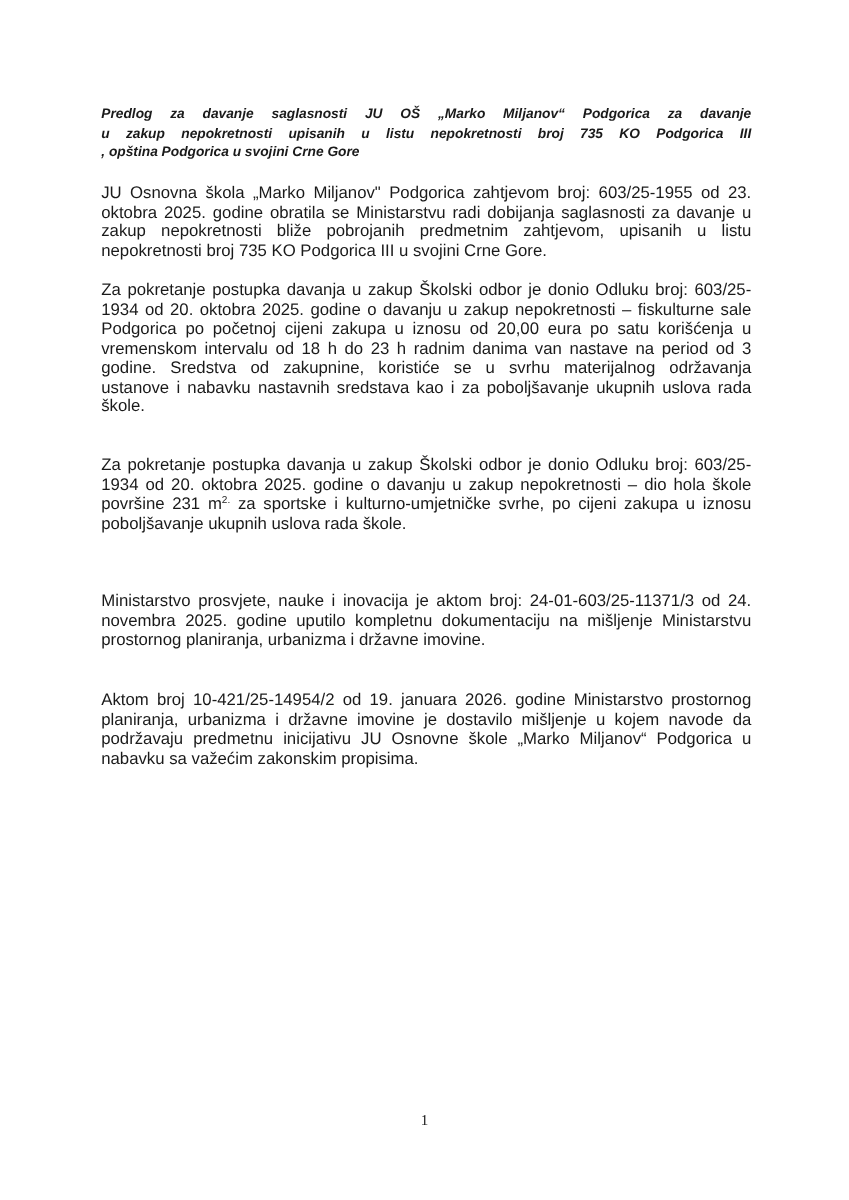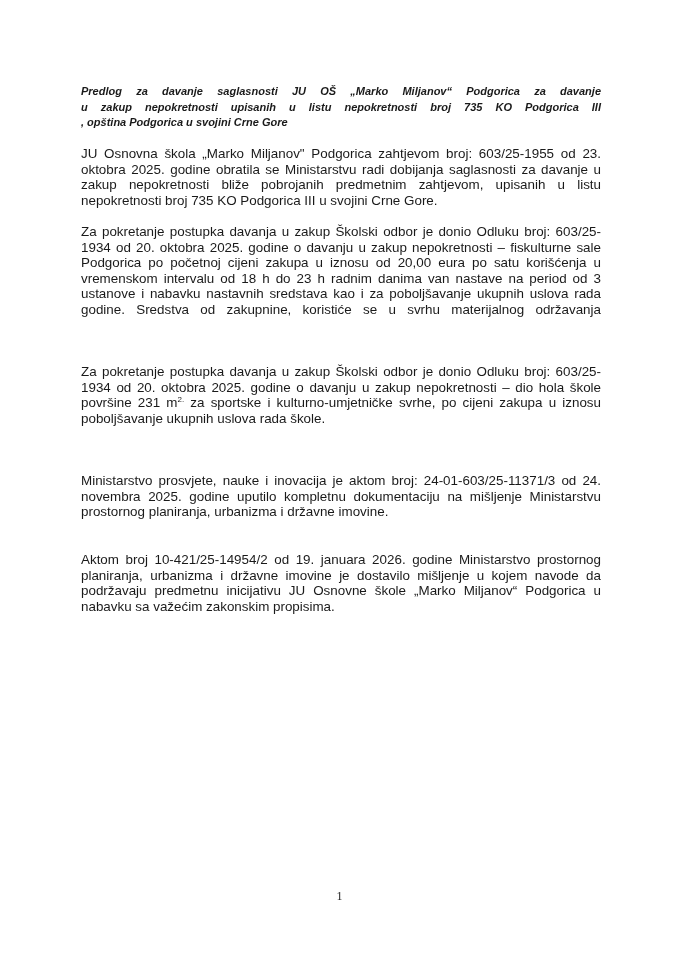--- a/index.html
+++ b/index.html
@@ -30,22 +30,23 @@
     <span class="line just">oktobra 2025. godine  obratila se Ministarstvu radi dobijanja saglasnosti za davanje u</span>
     <span class="line just">zakup nepokretnosti bliže pobrojanih predmetnim zahtjevom, upisanih u listu</span>
     <span class="line">nepokretnosti broj  735 KO  Podgorica III u svojini Crne Gore.</span>
   </div>
 
   <div class="block" style="top:224px;">
     <span class="line just">Za pokretanje postupka davanja u zakup Školski odbor je donio Odluku broj: 603/25-</span>
     <span class="line just">1934 od 20. oktobra 2025. godine o davanju u zakup nepokretnosti – fiskulturne sale</span>
     <span class="line just">Podgorica  po početnoj cijeni zakupa u iznosu  od 20,00 eura po satu korišćenja u</span>
     <span class="line just">vremenskom intervalu od 18 h do 23 h radnim danima van nastave  na period od 3</span>
+    <span class="line just">godine. Sredstva od zakupnine, koristiće se u svrhu materijalnog održavanja</span>
     <span class="line just">ustanove i nabavku nastavnih sredstava kao i za poboljšavanje ukupnih uslova rada</span>
-    <span class="line just">godine. Sredstva od zakupnine, koristiće se u svrhu materijalnog održavanja</span>
+    <span class="line">škole.</span>
   </div>
 
   <div class="block" style="top:364px;">
     <span class="line just">Za pokretanje postupka davanja u zakup Školski odbor je donio Odluku broj: 603/25-</span>
     <span class="line just">1934 od 20. oktobra 2025. godine o davanju u zakup nepokretnosti – dio hola škole</span>
     <span class="line just"><span>površine 231 m</span><sup>2.</sup><span> za sportske i kulturno-umjetničke svrhe, po cijeni zakupa u iznosu</span></span>
     <span class="line">poboljšavanje ukupnih uslova rada škole.</span>
   </div>
 
   <div class="block" style="top:473px;">

